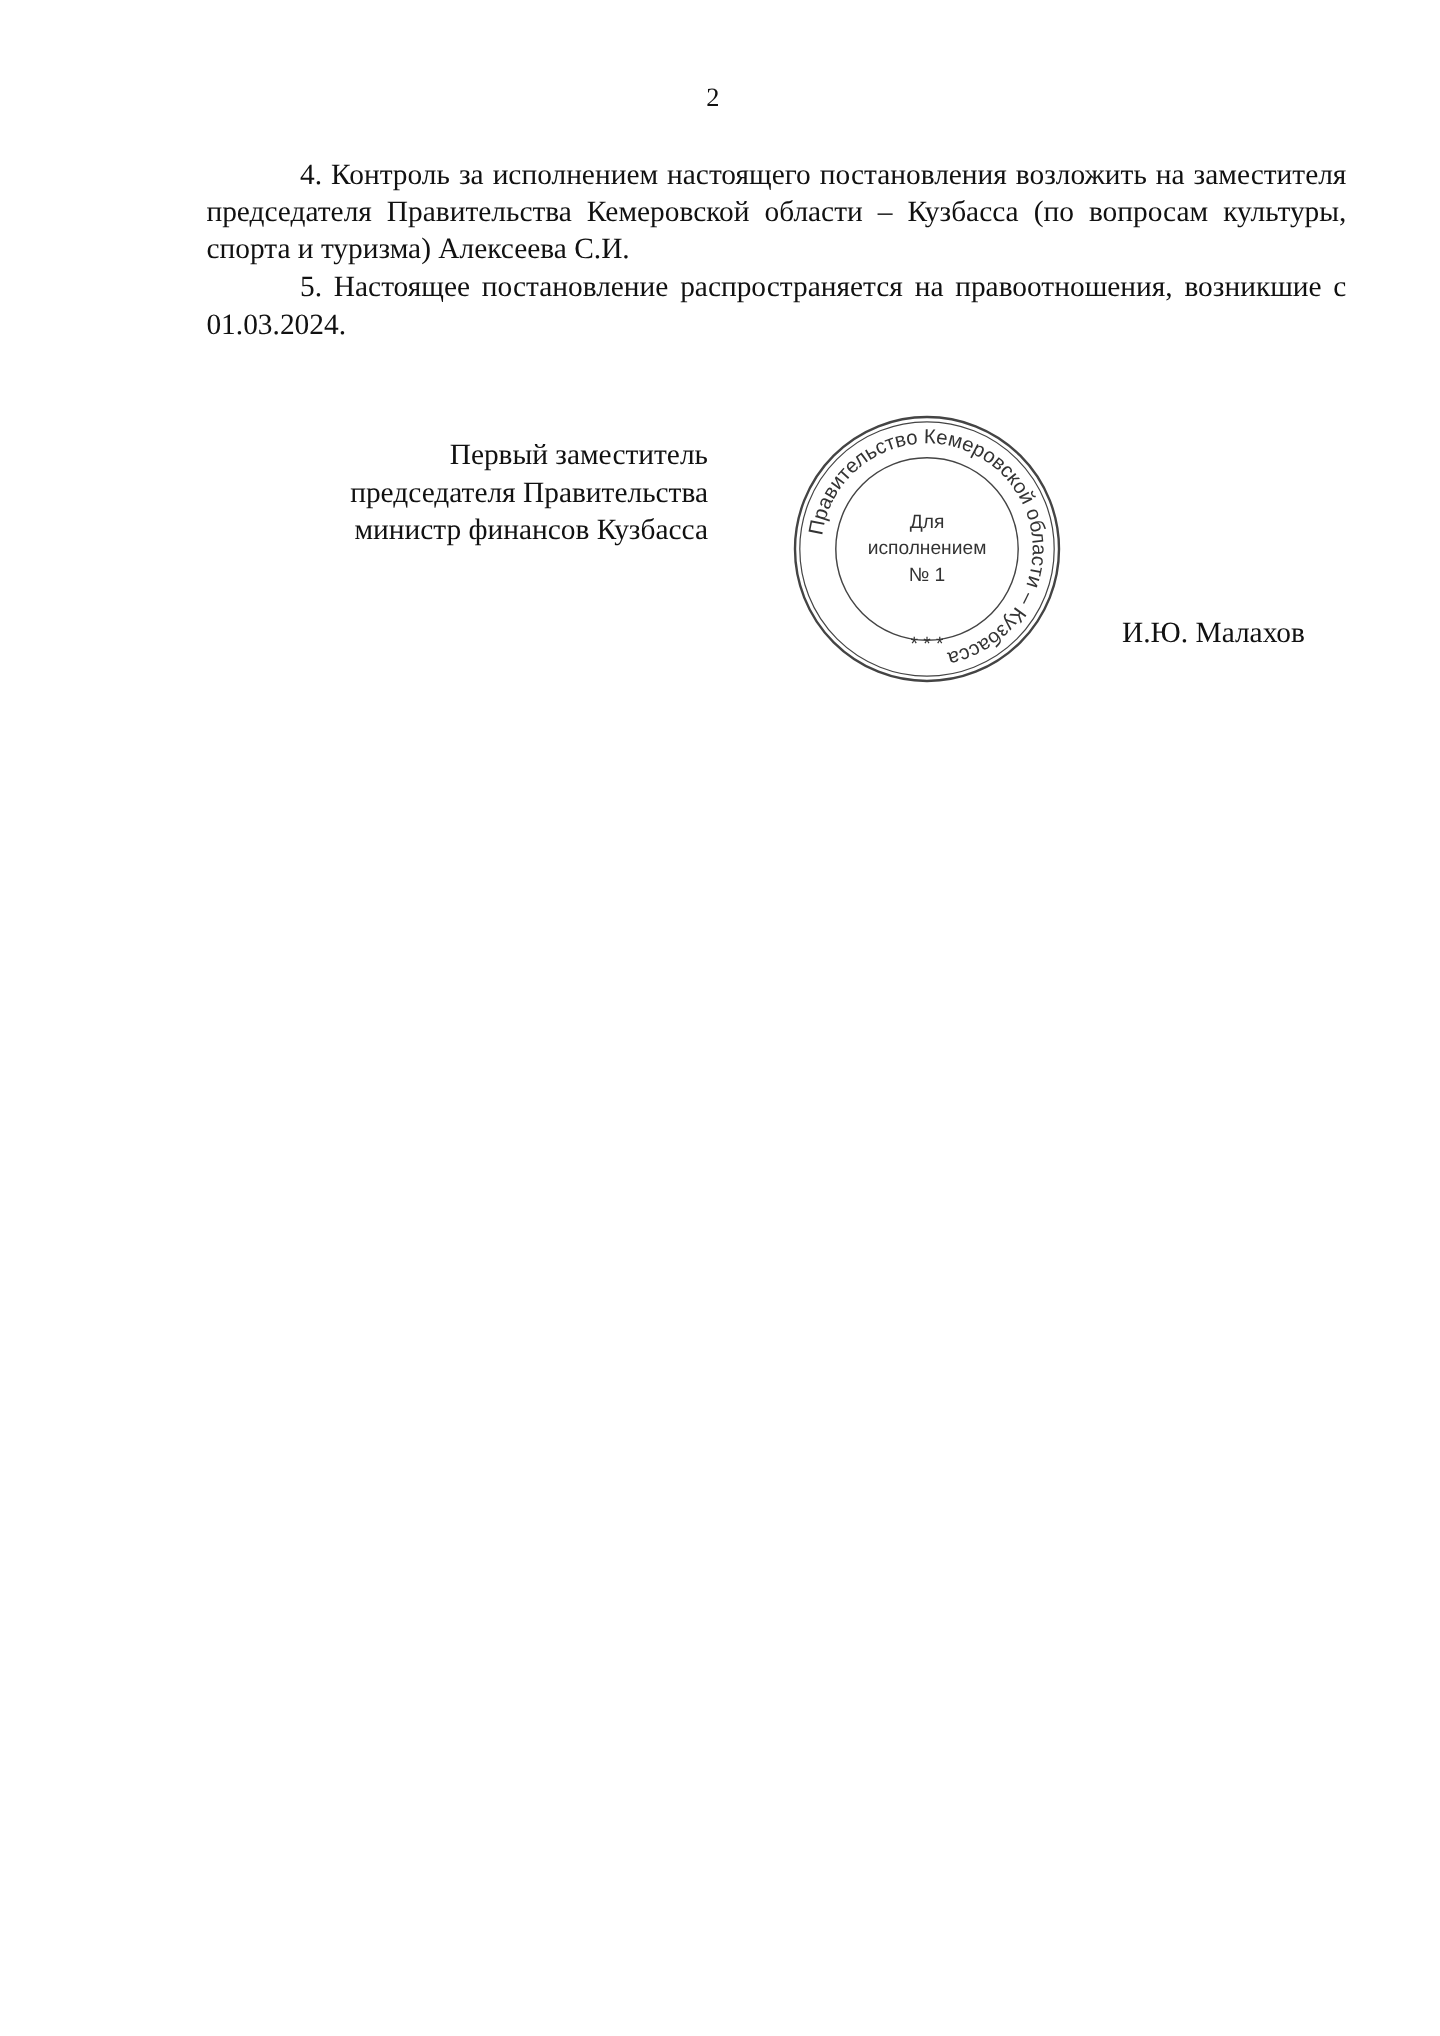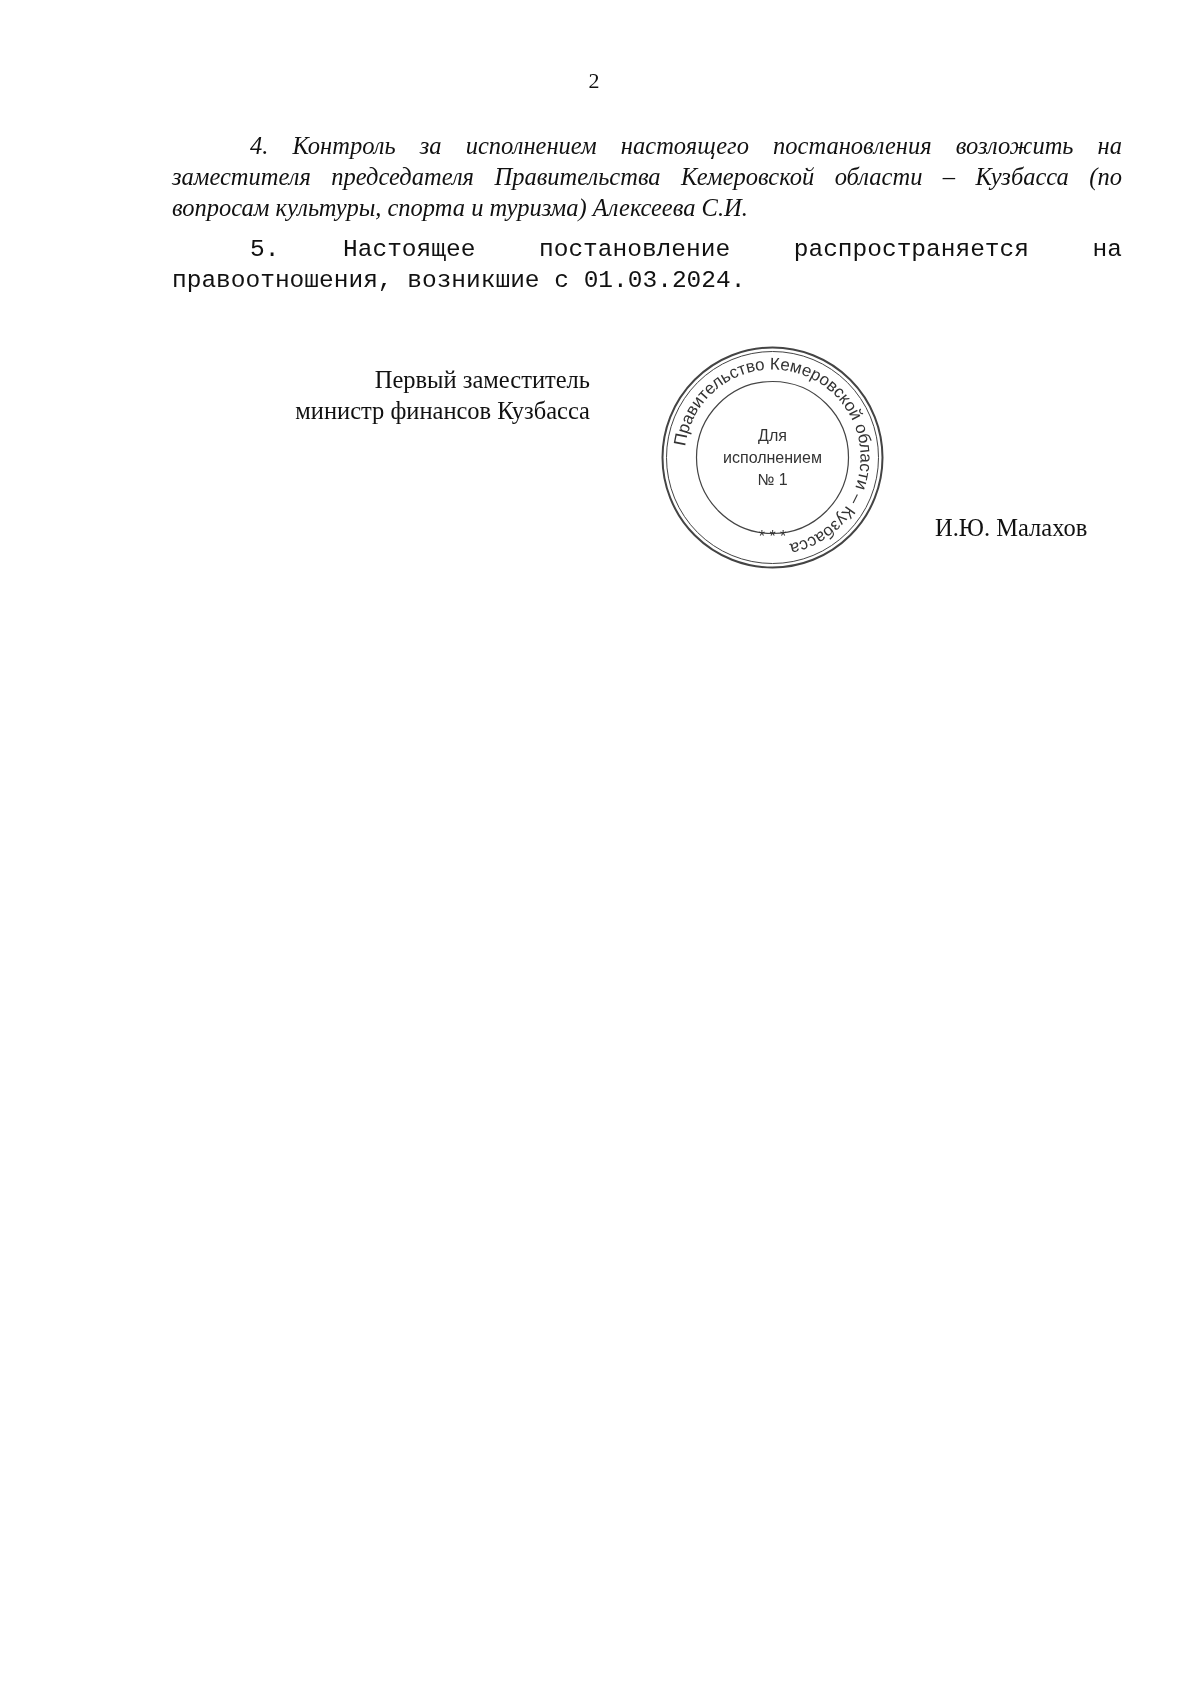--- a/index.html
+++ b/index.html
@@ -14,25 +14,26 @@
   .sig-name { position:absolute; left:935px; top:488px; font-size:24.5px;margin-top:26px; }
   .stamp { position:absolute; left:660px; top:345px; width:225px; height:225px; }
   .stamp-center { position:absolute; left:0; top:80px; width:225px; text-align:center;
                   font-family:"Liberation Sans", sans-serif; font-size:16px; line-height:22px; color:#333; }
 </style>
 </head>
 <body>
 
 <div class="page-num">2</div>
 
-<div class="para indent" style="top:130px;font-style:italic;">4. Контроль за исполнением настоящего постановления возложить на заместителя председателя Правительства Кемеровской области – Кузбасса (по вопросам культуры, спорта и туризма) Алексеева С.И.</div>
-<div class="para indent" style="top:234px;font-family:Liberation Mono, monospace;">5. Настоящее постановление распространяется на правоотношения, возникшие с 01.03.2024.</div>
+<div class="para indent" style="top:130px;">4. Контроль за исполнением настоящего постановления возложить на заместителя председателя Правительства Кемеровской области – Кузбасса (по вопросам культуры, спорта и туризма) Алексеева С.И.</div>
+<div class="para indent" style="top:224px;">5. Настоящее постановление распространяется на правоотношения, возникшие с 01.03.2024.</div>
 
 <div class="sig-left">
   <div>Первый заместитель</div>
+  <div>председателя Правительства</div>
   <div>министр финансов Кузбасса</div>
 </div>
 
 <div class="stamp">
   <svg width="225" height="225" viewBox="0 0 225 225">
     <defs>
       <path id="ringPath" d="M 112.5,112.5 m -88,0 a 88,88 0 1,1 176,0 a 88,88 0 1,1 -176,0"></path>
     </defs>
     <circle cx="112.5" cy="112.5" r="110" fill="none" stroke="#444" stroke-width="2"></circle>
     <circle cx="112.5" cy="112.5" r="106" fill="none" stroke="#444" stroke-width="1"></circle>

